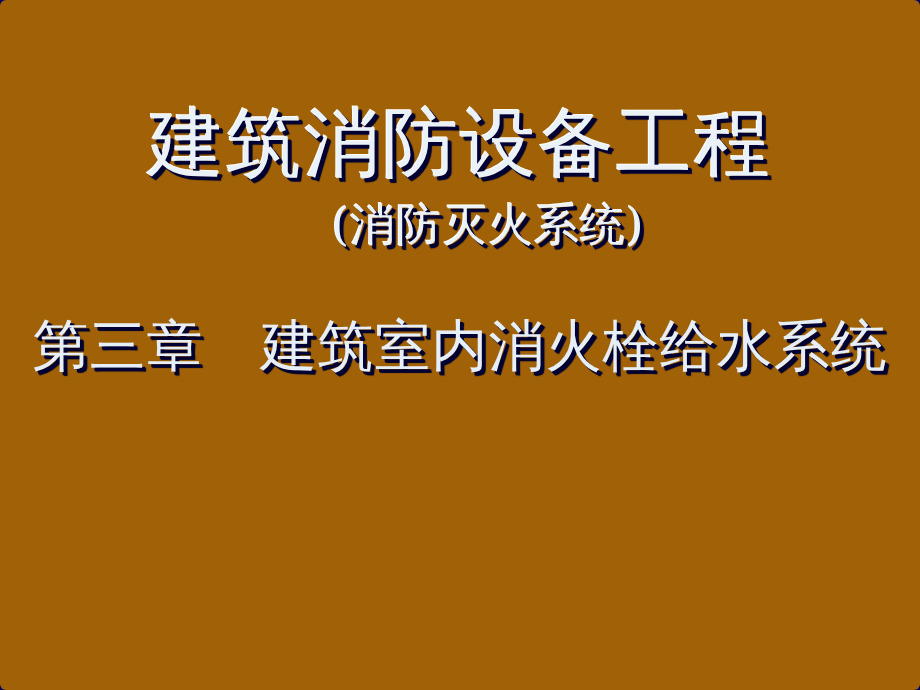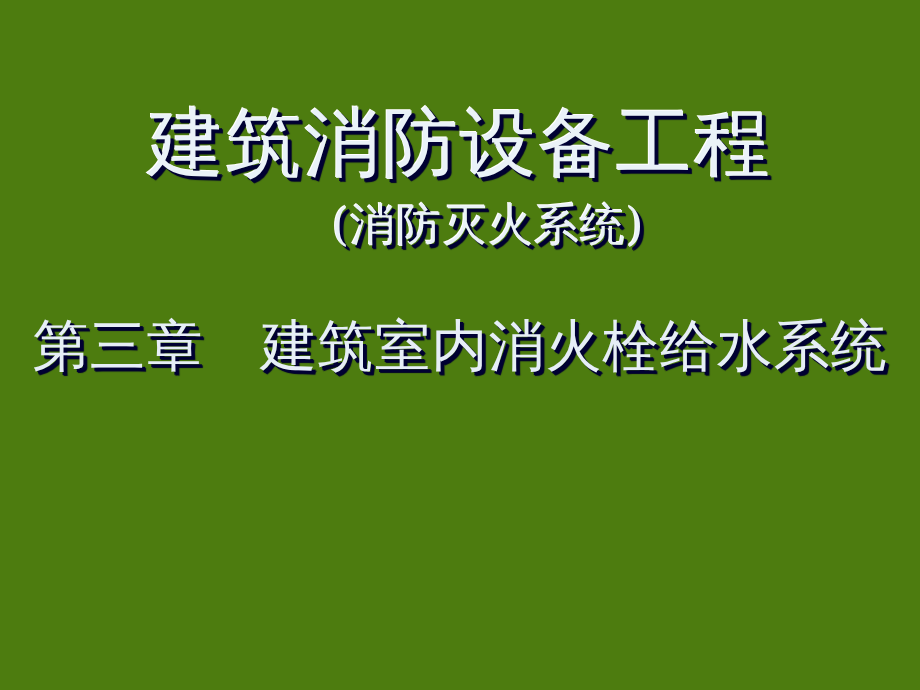--- a/index.html
+++ b/index.html
@@ -12,22 +12,23 @@
     height: 690px;
     overflow: hidden;
     background: #000066;
     font-family: "DejaVu Sans", sans-serif;
   }
 
   #slide {
     position: relative;
     width: 920px;
     height: 690px;
-    background-color: #4d7c0f;
+    background-color: #a16207;
     overflow: hidden;
+    border-radius: 6px;
   }
 
   
   .title-block {
     position: absolute;
     left: 0;
     top: 0;
     width: 920px;
   }
 

